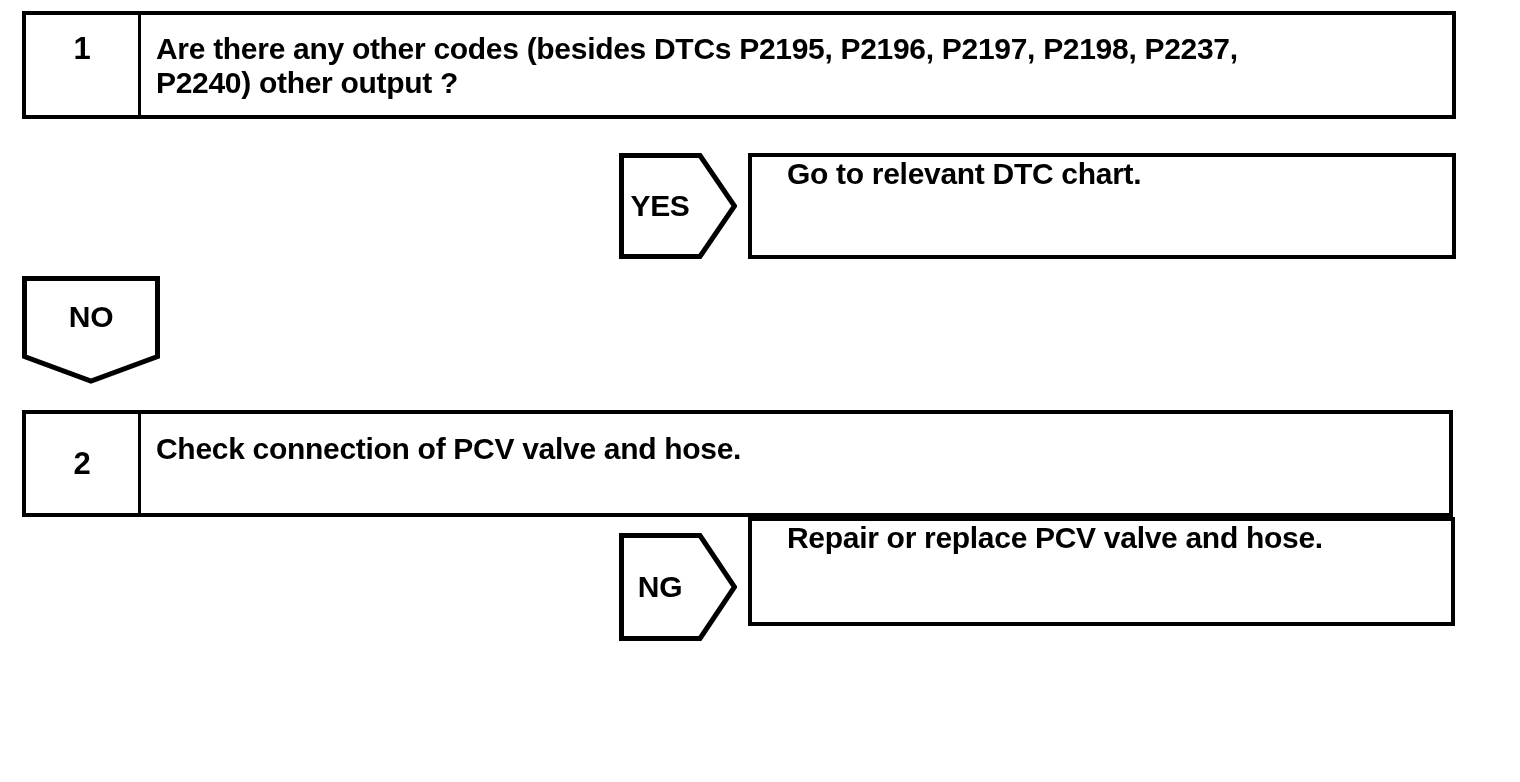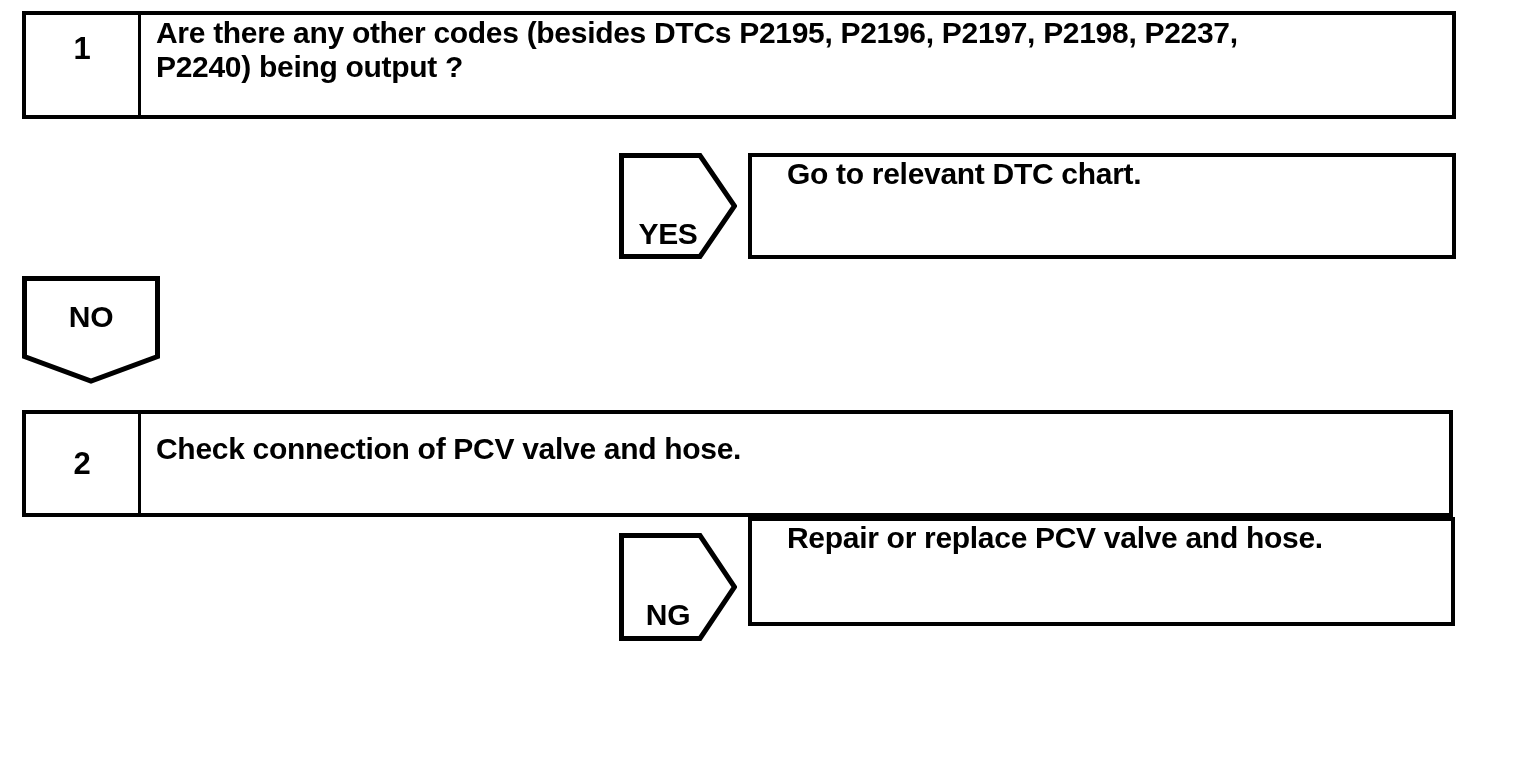--- a/index.html
+++ b/index.html
@@ -42,21 +42,21 @@
     font-size: 30px;
     line-height: 34px;
     letter-spacing: -0.3px;
     padding-left: 15px;
     padding-right: 16px;
   }
   .step-text .line { display: block; }
 
   
   .step-1 .step-num { padding-top: 17px; }
-  .step-1 .step-text { padding-top: 1px; }
+  .step-1 .step-text { padding-top: 17px; }
   
   .step-2 .step-num { padding-top: 33px; }
   .step-2 .step-text { padding-top: 18px; }
 
   
   .action-box {
     border: 4px solid #000000;
     background: #ffffff;
     display: flex;
     align-items: flex-start;
@@ -71,35 +71,35 @@
   .pent { position: absolute; }
   .pent svg { display: block; }
   .pent-label {
     position: absolute;
     display: flex;
     align-items: center;
     justify-content: center;
     font-size: 30px;
     letter-spacing: -0.3px;
   }
-  .pent-right .pent-label { left: 8px; top: 0; width: 82px; height: 100%; margin-top: 28px; }
+  .pent-right .pent-label { left: 0; top: 0; width: 82px; height: 100%; }
   .pent-down  .pent-label { left: 0; top: 0; width: 100%; height: 81px; }
 </style>
 </head>
 <body>
 
 <div class="canvas">
 
   <div class="abs step-box step-1" style="left:22px; top:11px; width:1434px; height:108px;">
     <div class="step-num">
       <span>1</span>
     </div>
     <div class="step-text">
       <span class="line">Are there any other codes (besides DTCs P2195, P2196, P2197, P2198, P2237,</span>
-      <span class="line">P2240) being output ?</span>
+      <span class="line">P2240) other output ?</span>
     </div>
   </div>
 
   <div class="pent pent-right" style="left:619px; top:153px;">
     <svg width="118" height="106" viewBox="0 0 118 106">
       <polygon points="2.5,2.5 81,2.5 115.5,53 81,103.5 2.5,103.5" fill="#ffffff" stroke="#000000" stroke-width="5" stroke-linejoin="miter"></polygon>
     </svg>
     <span class="pent-label">YES</span>
   </div>
 

